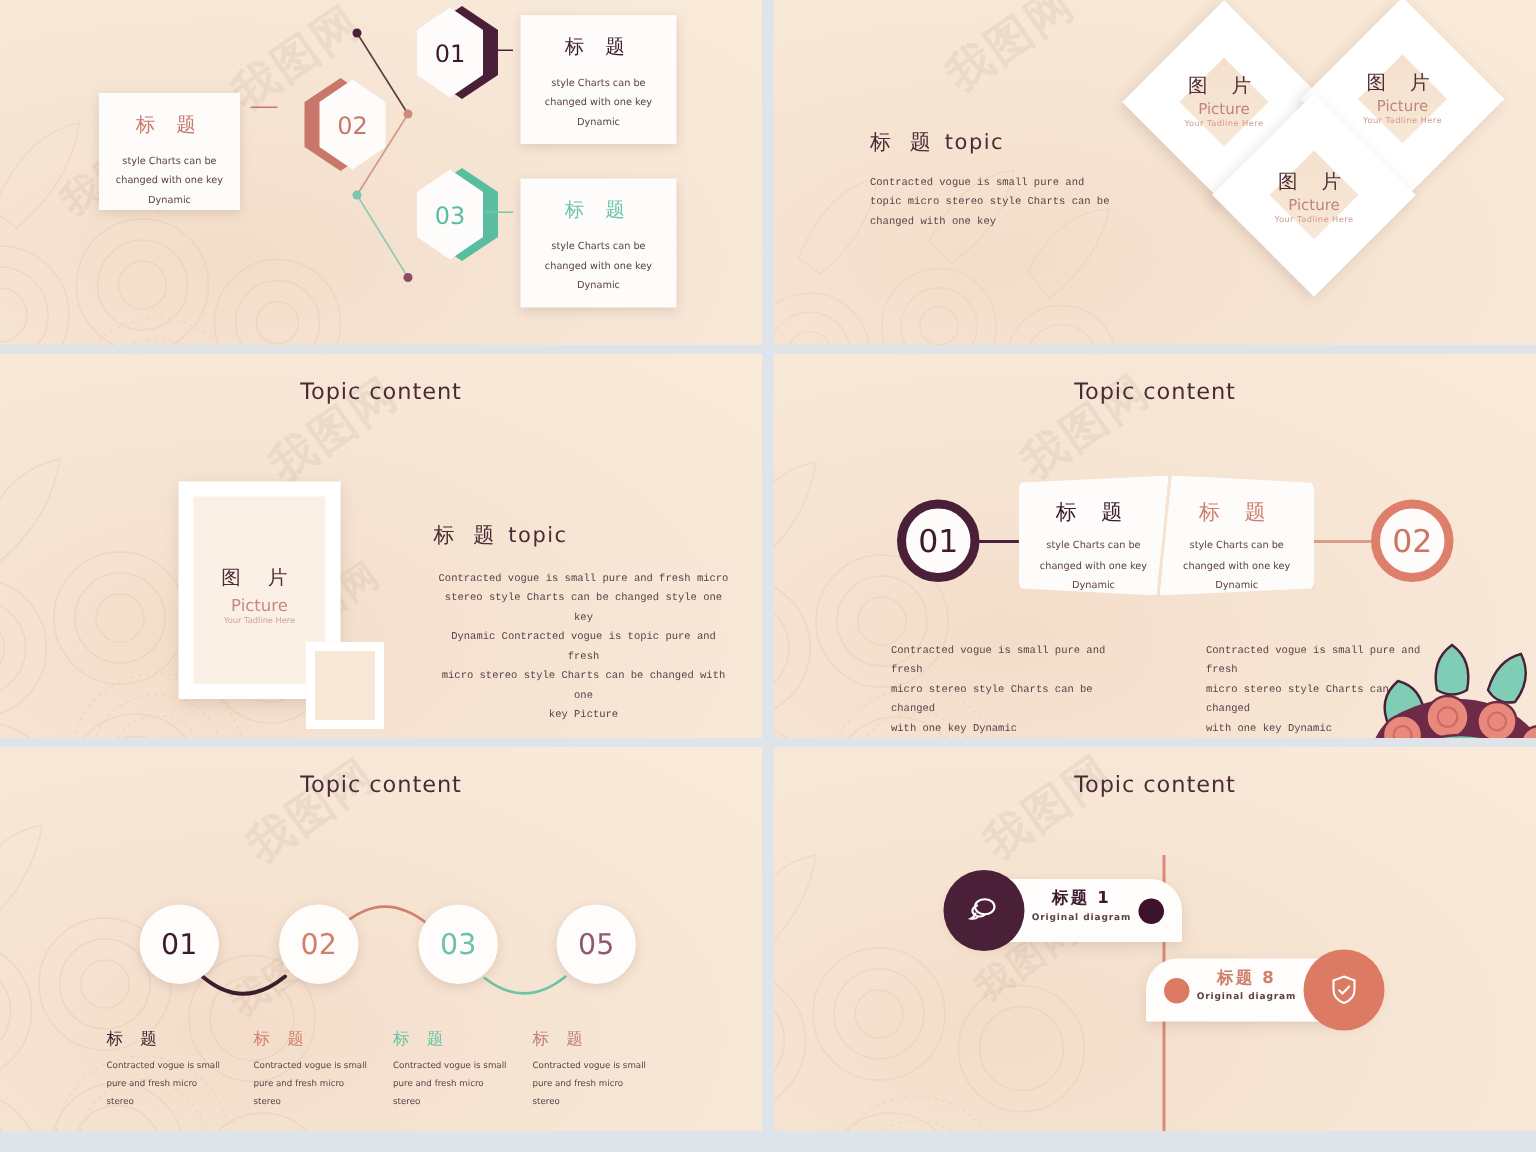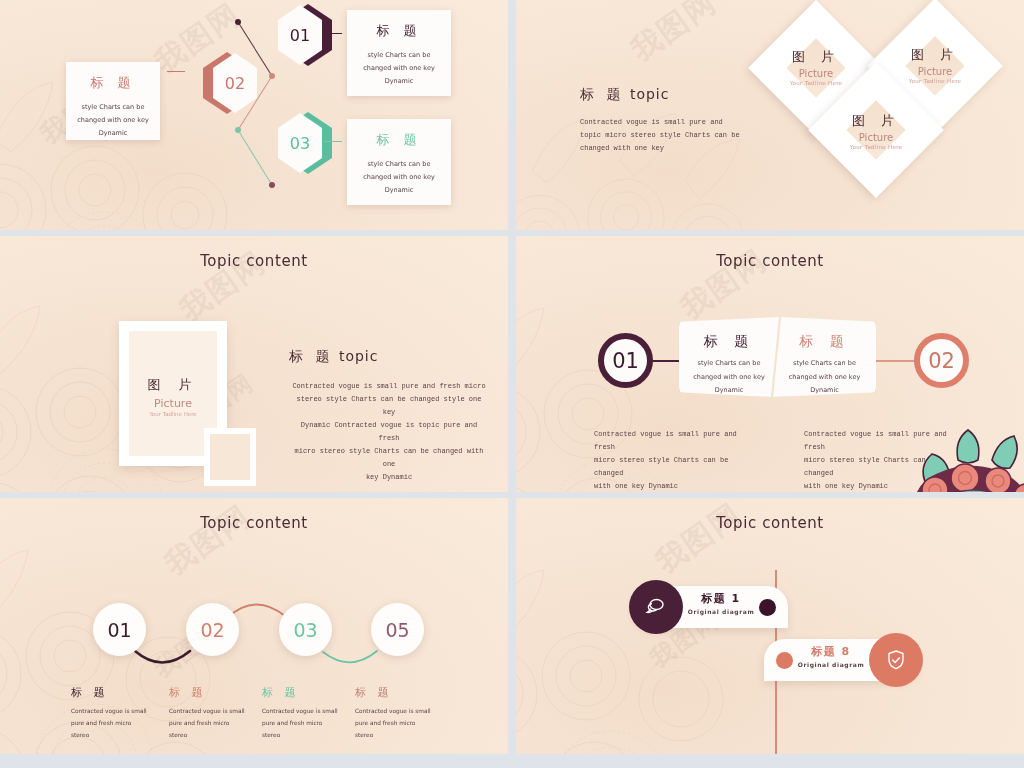--- a/index.html
+++ b/index.html
@@ -360,21 +360,21 @@
     <div style="position:absolute; left:289px; top:112px; width:200px;">
       <div class="lead-title">
         <span class="cn">标 题</span>
         <span>topic</span>
       </div>
       <div style="margin-top:14px;text-align:center;">
         <div class="body-text">Contracted  vogue is small pure and fresh micro</div>
         <div class="body-text">stereo style Charts  can be changed  style one key</div>
         <div class="body-text">Dynamic Contracted  vogue is topic pure and fresh</div>
         <div class="body-text">micro  stereo  style  Charts  can be changed  with  one</div>
-        <div class="body-text">key Dynamic</div>
+        <div class="body-text">key Picture</div>
       </div>
     </div>
   </div>
 
   <div class="slide">
     <div class="mandala" style="left:-80px; bottom:-120px; width:330px;height:330px;opacity:.42">
       <svg viewBox="0 0 330 330">
         <g fill="none" stroke="#d8b8a0" stroke-width="1" opacity=".6">
           <circle cx="58" cy="150" r="46"></circle>
             <circle cx="58" cy="150" r="32"></circle>

